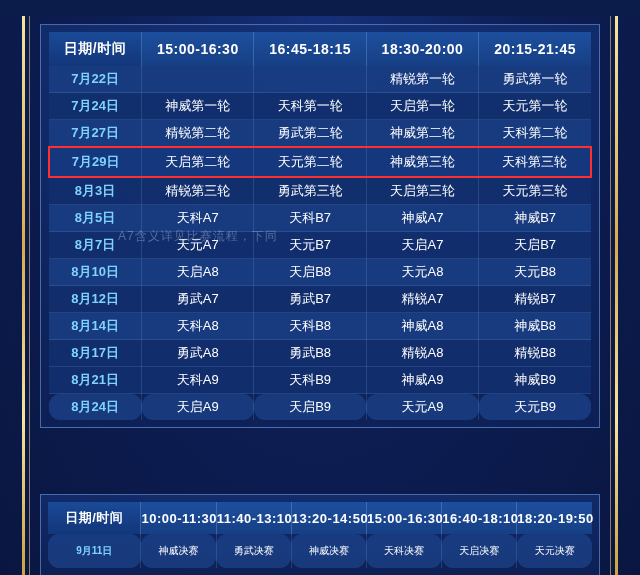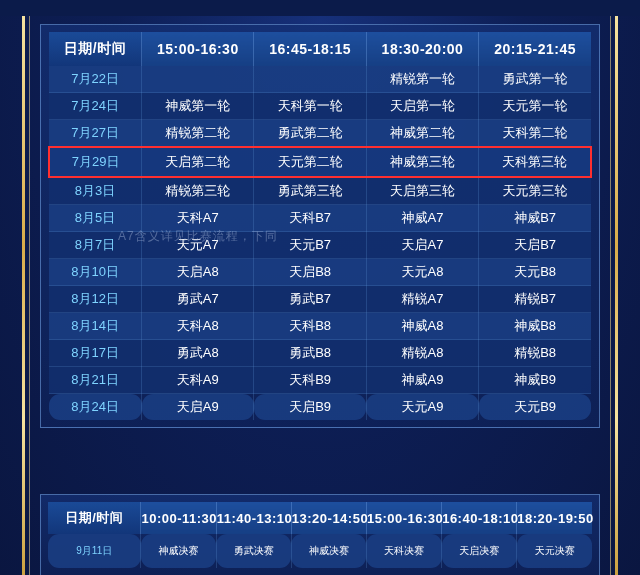--- a/index.html
+++ b/index.html
@@ -82,21 +82,21 @@
   tbody td {
     border-right: 1px solid rgba(95,150,215,0.25);
     border-bottom: 1px solid rgba(95,150,215,0.22);
   }
   tbody td:last-child { border-right: none; }
   tbody tr:last-child td { border-bottom: none; border-radius: 11px; }
   tbody tr.odd td { background: rgba(26, 62, 132, 0.85); }
   tbody tr.even td { background: rgba(18, 47, 110, 0.85); }
   td.date-col {
     color: #7fd4ff;
-    font-weight: normal;
+    font-weight: bold;
     font-size: 13px;
   }
   
   tbody tr.highlight td {
     background: rgba(22, 56, 126, 0.95);
     border-top: 2px solid #ff2f2f;
     border-bottom: 2px solid #ff2f2f;
     height: 28px;
   }
   tbody tr.highlight td:first-child { border-left: 2px solid #ff2f2f; }

